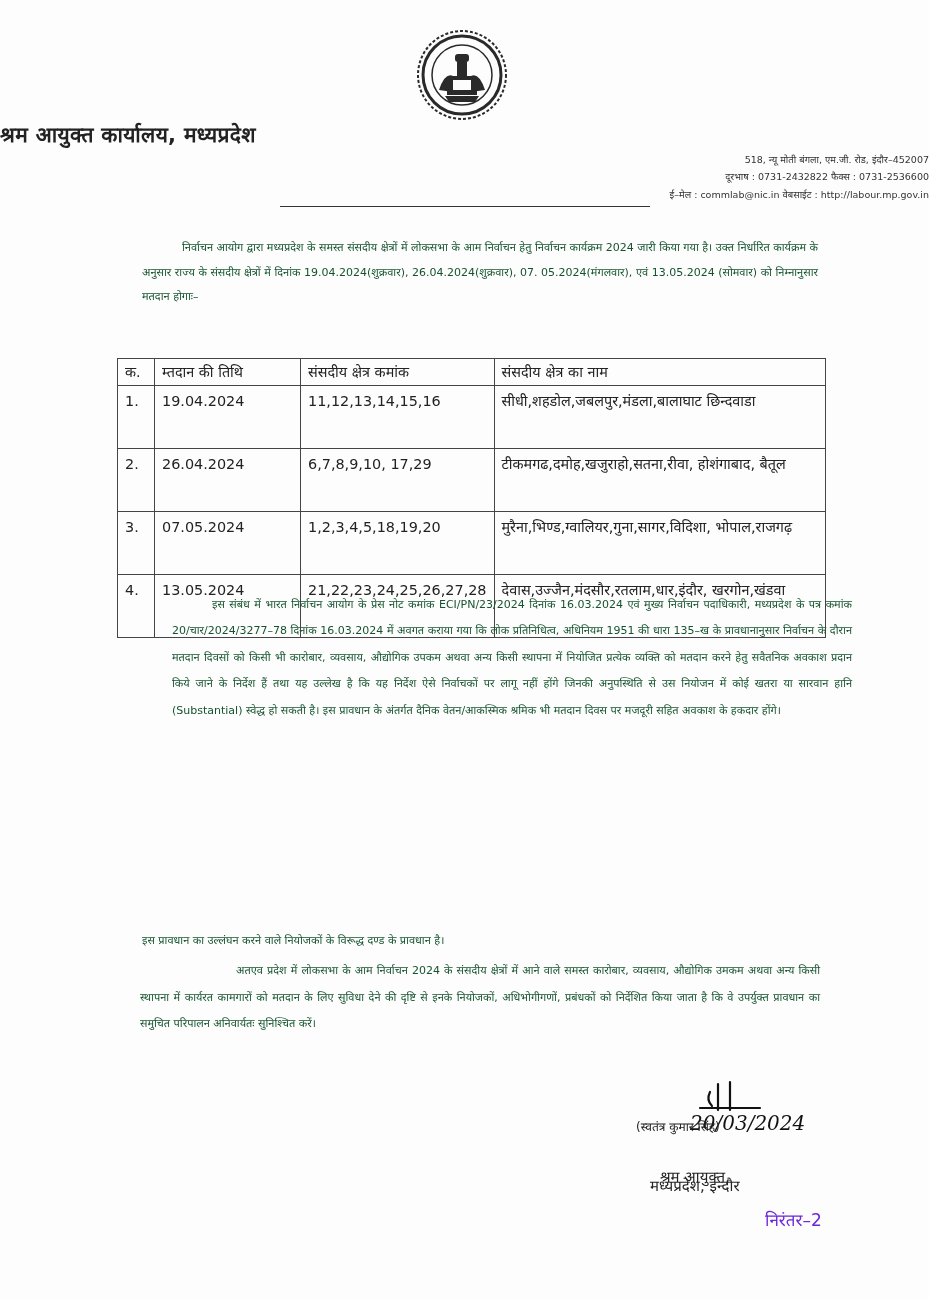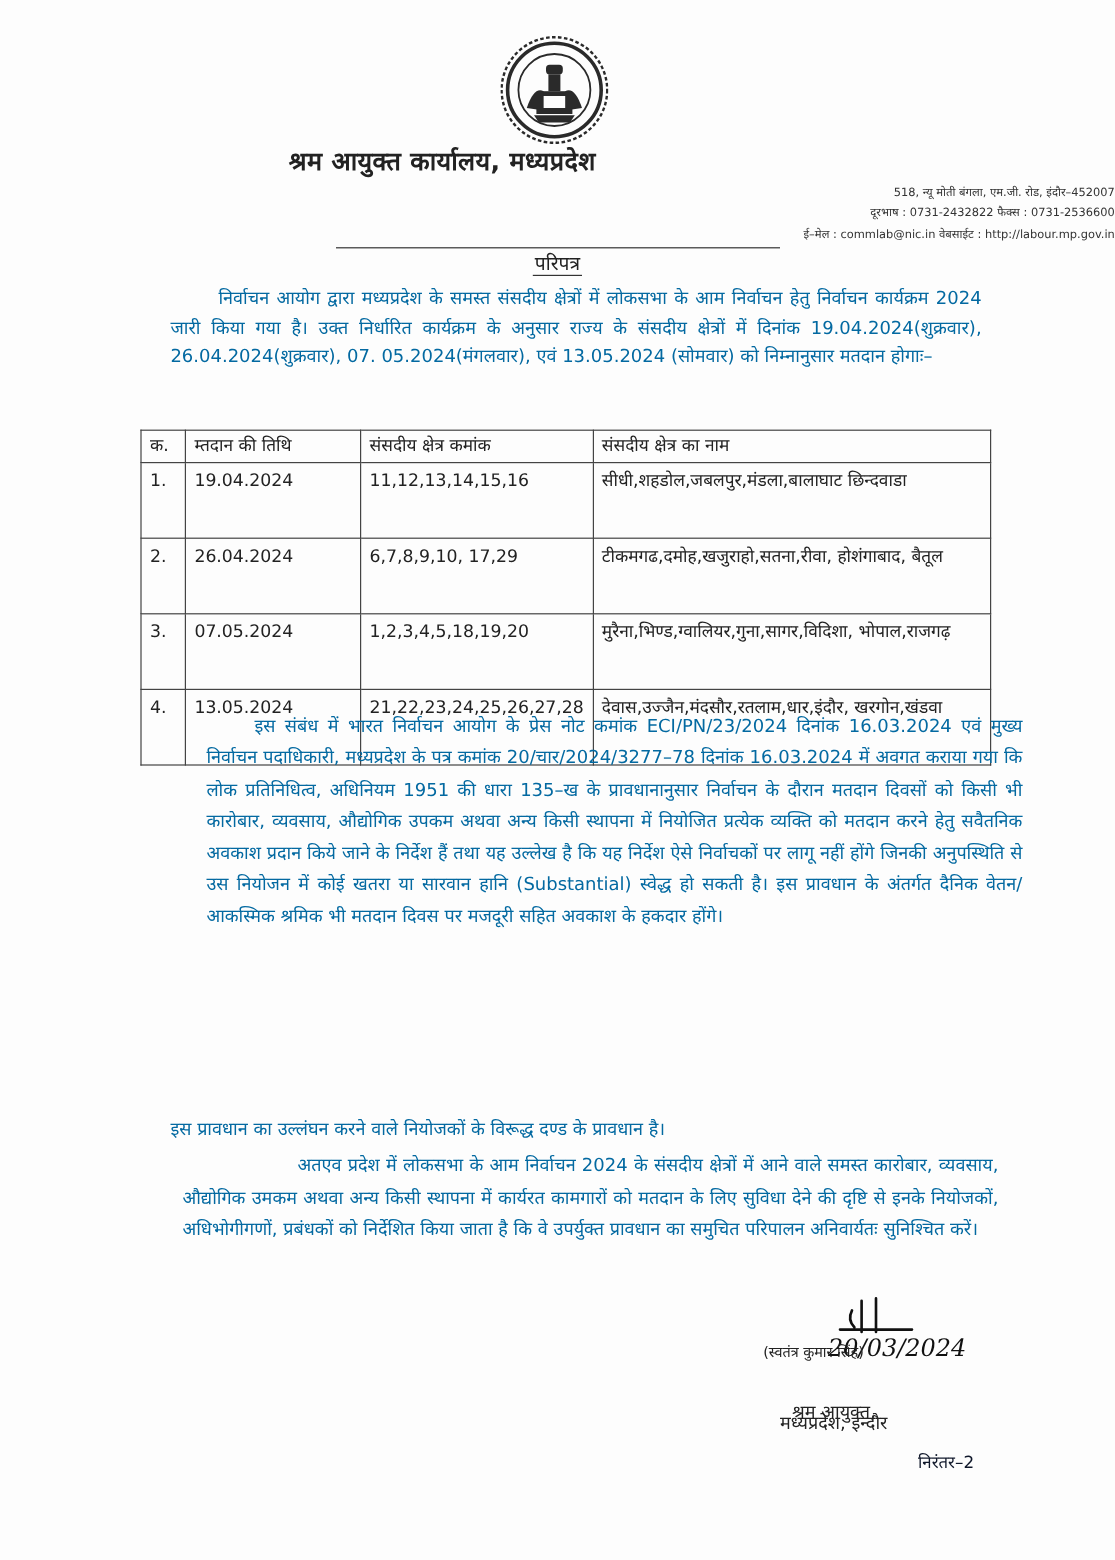--- a/index.html
+++ b/index.html
@@ -7,43 +7,43 @@
       width: 929px; height: 1300px; position: relative; overflow: hidden;
       font-family: "DejaVu Sans", "Liberation Sans", sans-serif;
       color: #1a1a1a;
     }
     .page { position: absolute; left: 0; top: 0; width: 929px; height: 1300px; background: #fdfdfd; }
 
     
     .emblem { position: absolute; left: 417px; top: 30px; width: 90px; height: 90px; }
 
     .office-title {
-      position: absolute; left: 0; width: 737px; top: 120px; text-align: center;
+      position: absolute; left: 0; width: 737px; top: 120px; text-align: left;
       font-size: 21px; font-weight: bold; letter-spacing: 0.3px; color: #222;
     }
     .addr { position: absolute; left: 0; width: 929px; text-align: right; font-size: 9.5px; color: #333; }
     .addr1 { top: 153px; }
     .addr2 { top: 170px; }
     .addr3 { top: 188px; }
     .addr3 .link { }
     .rule { position: absolute; left: 280px; width: 370px; top: 206px; border-top: 1.5px solid #333; }
     .circ-title {
       position: absolute; left: 0; width: 929px; top: 208px; text-align: center;
       font-size: 16px; color: #222;
     }
     .circ-title span { border-bottom: 1.5px solid #333; padding: 0 2px; }
 
     .para {
-      position: absolute; font-size: 15px; line-height: 24.6px; color: #0369a1;
+      position: absolute; font-size: 11px; line-height: 24.6px; color: #14532d;
       text-align: justify;
     }
     .p1 { left: 142px; top: 236px; width: 676px; text-indent: 40px; }
     .p2 { left: 142px; top: 592px; width: 680px; text-indent: 40px; line-height: 26.4px; margin-left: 30px; }
     .p3 { left: 142px; top: 929px; width: 680px; }
-    .p4 { left: 140px; top: 958px; width: 680px; text-indent: 96px; line-height: 26.6px; margin-left: 12px; }
+    .p4 { left: 140px; top: 958px; width: 680px; text-indent: 96px; line-height: 26.6px; }
 
     
     table.polls {
       position: absolute; left: 117px; top: 358px; width: 709px;
       border-collapse: collapse; font-size: 14.4px; color: #222;
     }
     table.polls td, table.polls th {
       border: 1.3px solid #444; vertical-align: top; text-align: left;
       font-weight: normal; padding: 3px 7px; line-height: 24px;
     }
@@ -51,21 +51,21 @@
     .c0 { width: 22px; }
     .c1 { width: 131px; }
     .c2 { width: 174px; }
     table.polls tbody td { height: 56px; }
 
     
     .sig-scribble { position: absolute; left: 670px; top: 1078px; width: 150px; height: 62px; }
     .sig-name { position: absolute; left: 636px; top: 1118px; font-size: 12px; color: #222; }
     .sig-desig { position: absolute; left: 660px; top: 1146px; font-size: 15px; color: #222; margin-top: 20px; }
     .sig-place { position: absolute; left: 650px; top: 1175px; font-size: 15px; color: #222; }
-    .cont { position: absolute; left: 765px; top: 1208px; font-size: 14px; color: #0f172a; }
+    .cont { position: absolute; left: 765px; top: 1208px; font-size: 17px; color: #6d28d9; }
   </style>
 </head>
 <body>
 
 <div class="page">
 
   <svg class="emblem" viewBox="0 0 90 90">
     <g fill="#2a2a2a">
       <circle cx="45" cy="45" r="44" fill="none" stroke="#2a2a2a" stroke-width="2" stroke-dasharray="3 2"></circle>
       <circle cx="45" cy="45" r="39" fill="none" stroke="#2a2a2a" stroke-width="3"></circle>
@@ -80,21 +80,20 @@
     </g>
   </svg>
 
   <div class="office-title">श्रम आयुक्त कार्यालय, मध्यप्रदेश</div>
   <div class="addr addr1">518, न्यू मोती बंगला, एम.जी. रोड, इंदौर–452007</div>
   <div class="addr addr2">दूरभाष : 0731-2432822 फैक्स : 0731-2536600</div>
   <div class="addr addr3">
     <span>ई–मेल : </span><span>commlab@nic.in</span><span> वेबसाईट : </span><span class="link">http://labour.mp.gov.in</span>
   </div>
   <div class="rule"></div>
-  <div class="circ-title"><span>परिपत्र</span></div>
 
   <div class="para p1">निर्वाचन आयोग द्वारा मध्यप्रदेश के समस्त संसदीय क्षेत्रों में लोकसभा के आम निर्वाचन हेतु निर्वाचन कार्यक्रम 2024 जारी किया गया है। उक्त निर्धारित कार्यक्रम के अनुसार राज्य के संसदीय क्षेत्रों में दिनांक 19.04.2024(शुक्रवार), 26.04.2024(शुक्रवार), 07. 05.2024(मंगलवार), एवं 13.05.2024 (सोमवार) को निम्नानुसार मतदान होगाः–</div>
 
   <table class="polls">
     <thead>
       <tr>
         <th class="c0">क.</th>
         <th class="c1">म्तदान की तिथि</th>
         <th class="c2">संसदीय क्षेत्र कमांक</th>
         <th>संसदीय क्षेत्र का नाम</th>

